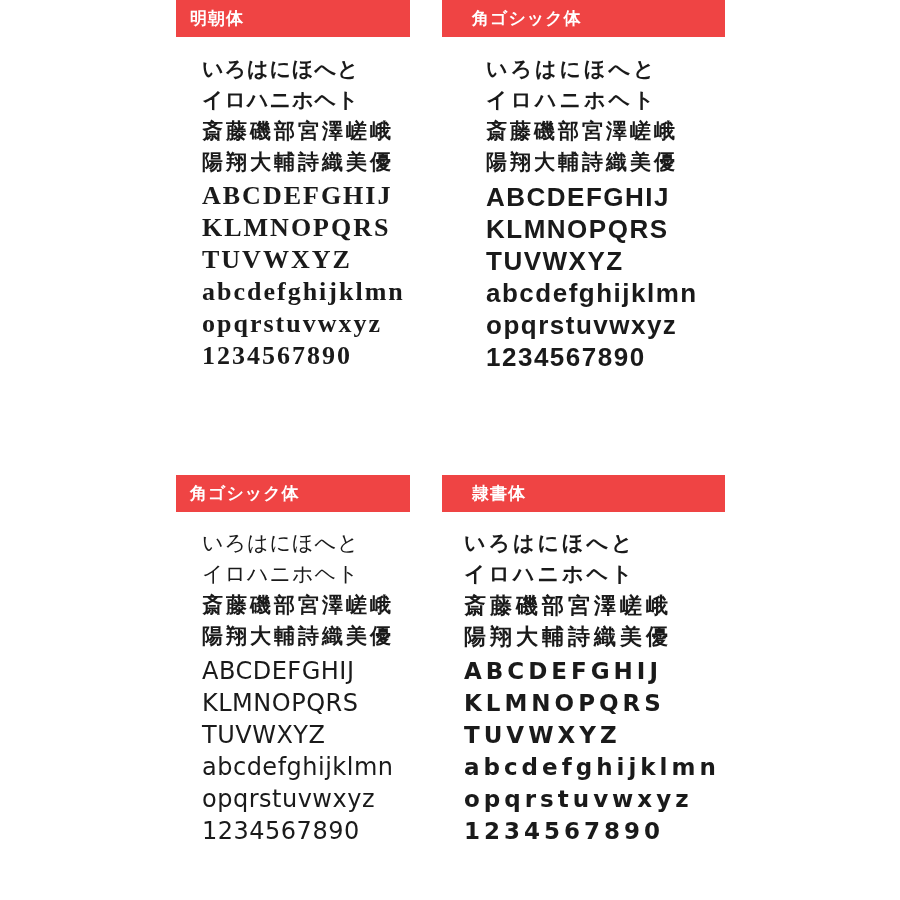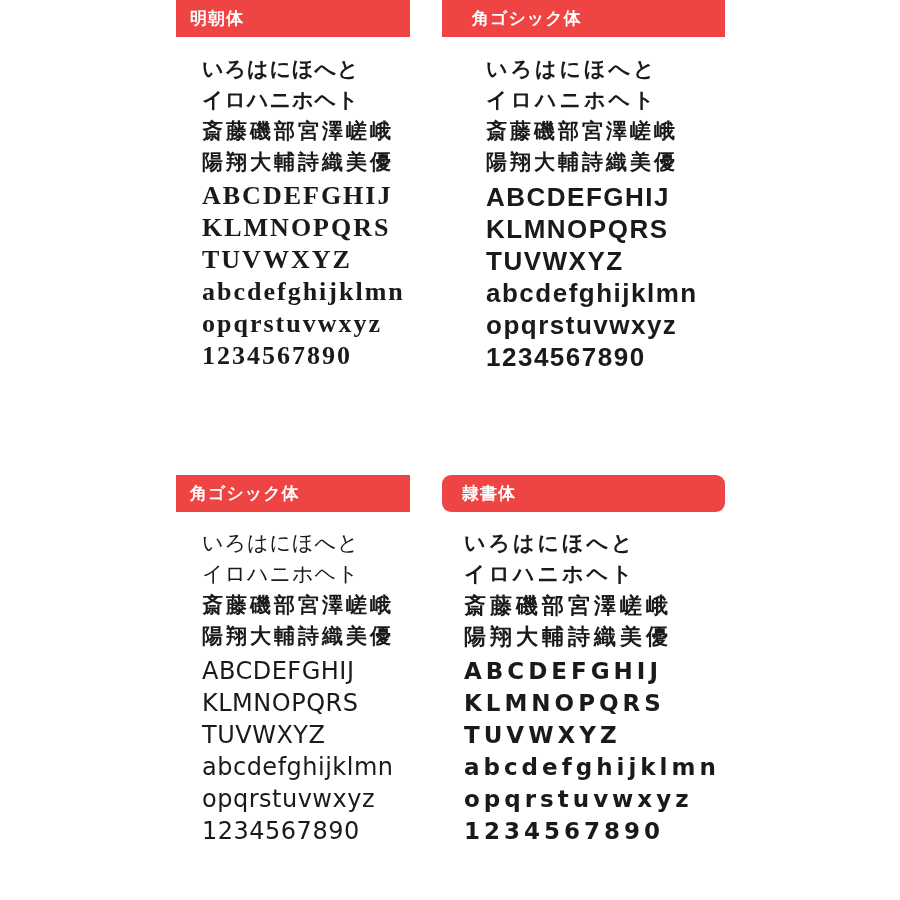--- a/index.html
+++ b/index.html
@@ -86,21 +86,21 @@
     <div class="line latin">ABCDEFGHIJ</div>
     <div class="line latin">KLMNOPQRS</div>
     <div class="line latin">TUVWXYZ</div>
     <div class="line latin">abcdefghijklmn</div>
     <div class="line latin">opqrstuvwxyz</div>
     <div class="line latin">1234567890</div>
   </div>
 </div>
 
 <div class="panel" id="p-reisho" style="left:442px; top:475px; width:300px; height:400px;">
-  <div class="hdr" style="left:0; top:0; width:283px; padding-left:20px;border-radius:9px;">隷書体</div>
+  <div class="hdr" style="left:0; top:0; width:283px; padding-left:30px;">隷書体</div>
   <div class="sample" style="top:53px; left:2px;">
     <div class="line kana">いろはにほへと</div>
     <div class="line kana">イロハニホヘト</div>
     <div class="line kanji">斎藤磯部宮澤嵯峨</div>
     <div class="line kanji">陽翔大輔詩織美優</div>
     <div class="gap"></div>
     <div class="line latin">ABCDEFGHIJ</div>
     <div class="line latin">KLMNOPQRS</div>
     <div class="line latin">TUVWXYZ</div>
     <div class="line latin">abcdefghijklmn</div>

